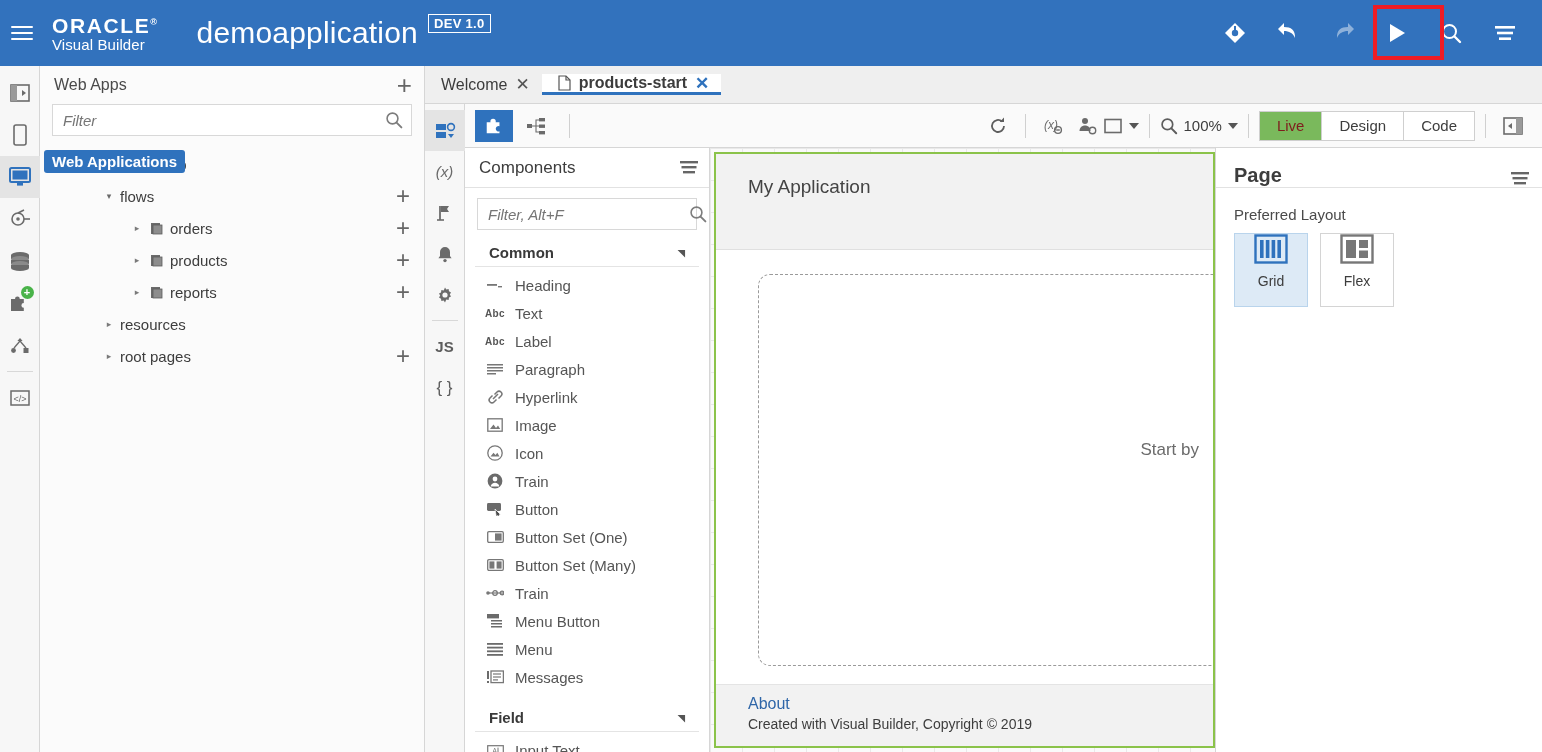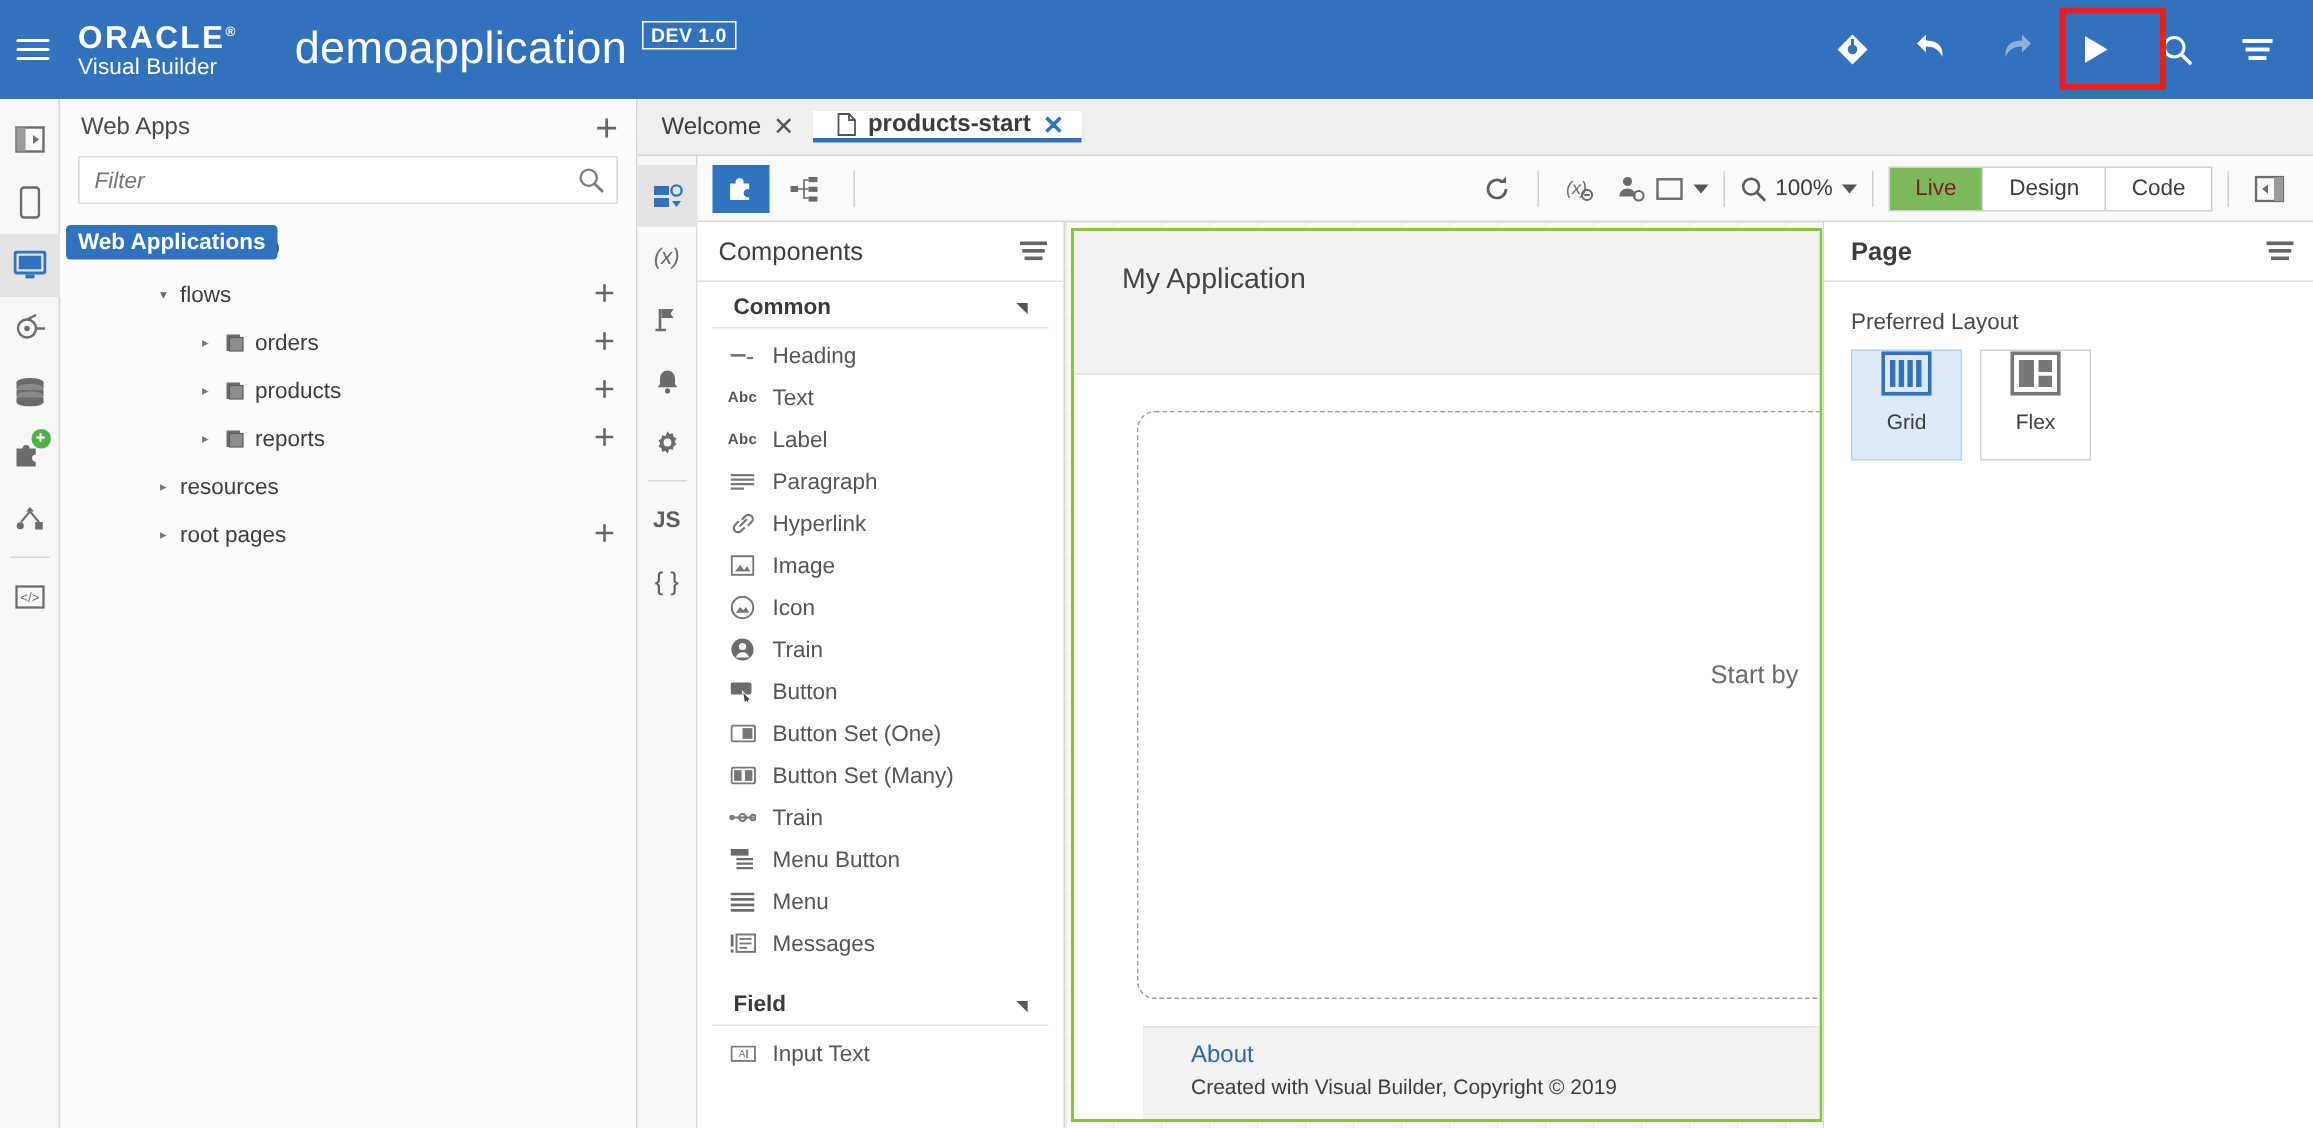--- a/index.html
+++ b/index.html
@@ -184,29 +184,29 @@
   .pv-header { height: 96px; background: #f2f2f2; border-bottom: 1px solid #e0e0e0; padding: 22px 0 0 32px; }
   .pv-title { font-size: 19px; color: #444; font-weight: 400; }
   .pv-main { flex: 1; position: relative; background: #fff; padding: 22px 0 0 40px; }
   .dropzone {
     position: absolute; left: 42px; top: 24px; right: -60px; bottom: 18px;
     border: 1px dashed #9a9a9a; border-radius: 12px;
   }
   .startby {
     position: absolute; right: 14px; top: 190px; font-size: 17px; color: #6b6b6b; white-space: nowrap;
   }
-  .pv-footer { height: 62px; background: #f2f2f2; border-top: 1px solid #e4e4e4; padding: 10px 0 0 32px; margin-left: 46px; }
+  .pv-footer { height: 62px; background: #f2f2f2; border-top: 1px solid #e4e4e4; padding: 10px 0 0 32px; }
   .pv-about { color: #2f66a8; font-size: 16px; cursor: pointer; }
   .pv-copy { color: #3d3d3d; font-size: 14px; margin-top: 3px; }
 
   
   .pageprops { width: 327px; flex: 0 0 327px; border-left: 1px solid #d6d6d6; background: #fff; }
   .pp-head {
-    height: 40px; display: flex; align-items: center; padding: 0 12px 0 18px;
-    font-size: 17px; font-weight: bold; color: #3d3d3d; border-bottom: 1px solid #e2e2e2;
+    height: 40px; display: flex; align-items: flex-end; padding: 0 12px 0 18px;
+    font-size: 20px; font-weight: bold; color: #3d3d3d; border-bottom: 1px solid #e2e2e2;
   }
   .pp-head .menu-ico { margin-left: auto; cursor: pointer; }
   .pp-body { padding: 18px 18px 0; }
   .pp-label { font-size: 15px; color: #4a4a4a; margin-bottom: 10px; }
   .layout-opts { display: flex; gap: 12px; }
   .layout-card {
     width: 74px; height: 74px; border: 1px solid #d4d4d4; background: #fff;
     display: flex; flex-direction: column; align-items: center; 
     gap: 6px; cursor: pointer; font-size: 14px; color: #3d3d3d;
   }
@@ -565,20 +565,31 @@
               <div class="cp-head">
                 <span>Components</span>
                 <span class="menu-ico">
                   <svg width="20" height="16" viewBox="0 0 20 16">
                       <rect x="1" y="1" width="18" height="2.4" fill="#666"></rect>
                       <rect x="2.5" y="6" width="15" height="2.4" fill="#666"></rect>
                       <rect x="4" y="11" width="12" height="2.4" fill="#666"></rect>
                     </svg>
                 </span>
               </div>
+              <div class="cp-filter">
+                <div class="filter-box">
+                  <input placeholder="Filter, Alt+F" style="">
+                  <span class="mag">
+                    <svg width="18" height="18" viewBox="0 0 18 18">
+                        <circle cx="7.5" cy="7.5" r="5.4" fill="none" stroke="#7d7d7d" stroke-width="1.6"></circle>
+                        <line x1="11.6" y1="11.6" x2="16.4" y2="16.4" stroke="#7d7d7d" stroke-width="1.9" stroke-linecap="round"></line>
+                      </svg>
+                  </span>
+                </div>
+              </div>
 
               <div class="cp-list">
                 <div class="cp-section">
                   <span>Common</span>
                   <span class="sec-arrow">◥</span>
                 </div>
 
                 <div class="cp-item">
                   <span class="cp-ico">
                       <svg width="16" height="10" viewBox="0 0 16 10">

